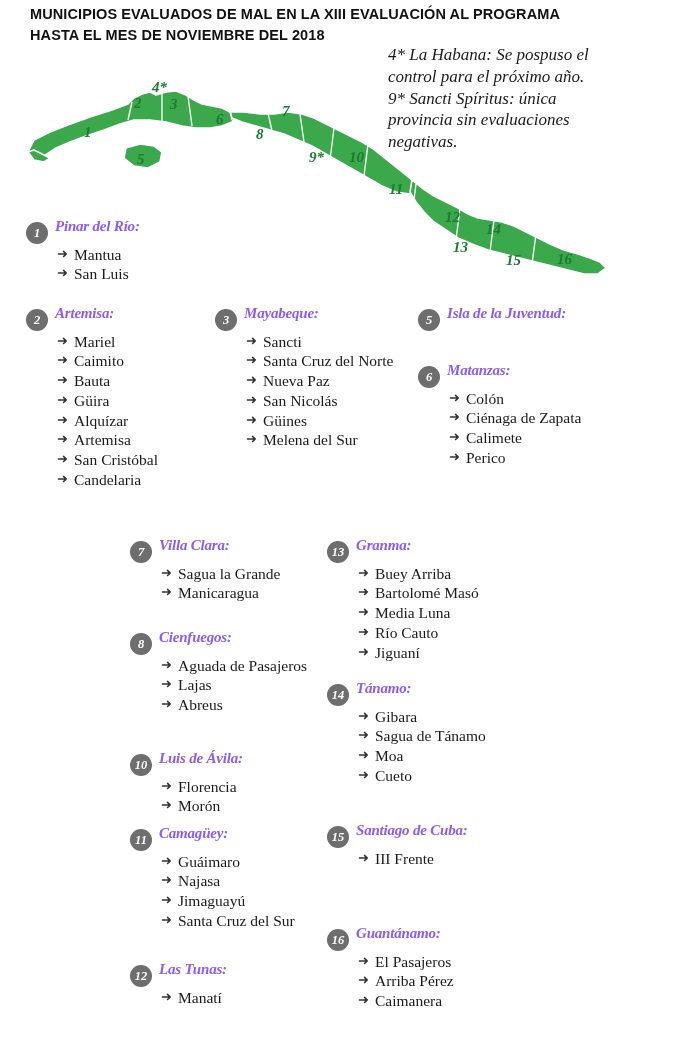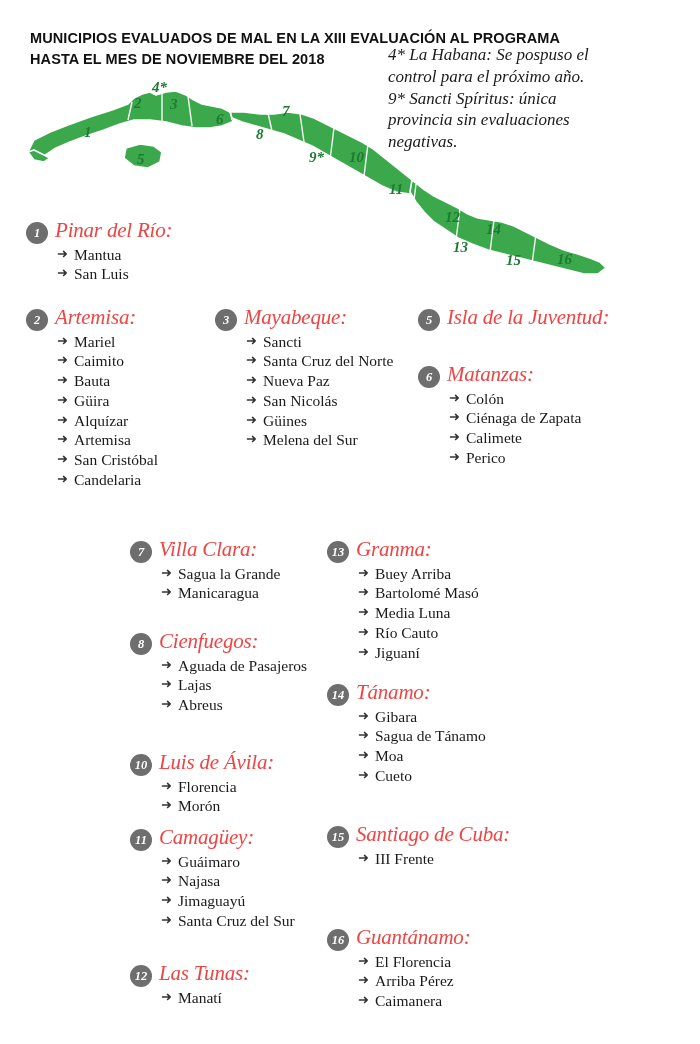--- a/index.html
+++ b/index.html
@@ -18,21 +18,21 @@
   .page {
     position: relative;
     width: 700px;
     height: 1044px;
   }
 
   
   .header {
     position: absolute;
     left: 30px;
-    top: 28px;
+    top: 4px;
     width: 600px;
   }
   .header-line {
     font-family: "Liberation Sans", sans-serif;
     font-weight: bold;
     font-size: 14.5px;
     letter-spacing: 0.1px;
     color: #111111;
     line-height: 1.45;
     text-transform: uppercase;
@@ -90,24 +90,24 @@
     font-weight: bold;
     font-style: italic;
     font-size: 12.5px;
     display: flex;
     align-items: center;
     justify-content: center;
     margin-top: 4px;
   }
   .prov-name {
     font-style: italic;
-    font-weight: normal;
-    font-size: 21px;
+    font-weight: bold;
+    font-size: 15px;
     line-height: 1.15;
-    color: #ef4444;
+    color: #8b5cf6;
     letter-spacing: -0.2px;
   }
   .prov-list {
     margin: 1px 0 0 31px;
     padding: 0;
     list-style: none;
   }
   .prov-list li {
     position: relative;
     padding-left: 17px;
@@ -343,19 +343,19 @@
       <li><span class="arrow">➜</span><span>III Frente</span></li>
     </ul>
   </div>
 
   <div class="prov" style="left:327px;top:925px;width:220px">
     <div class="prov-head">
       <div class="badge">16</div>
       <div class="prov-name">Guantánamo:</div>
     </div>
     <ul class="prov-list">
-      <li><span class="arrow">➜</span><span>El Florencia</span></li>
+      <li><span class="arrow">➜</span><span>El Pasajeros</span></li>
       <li><span class="arrow">➜</span><span>Arriba Pérez</span></li>
       <li><span class="arrow">➜</span><span>Caimanera</span></li>
     </ul>
   </div>
 
 </div>
 
 </body></html>

